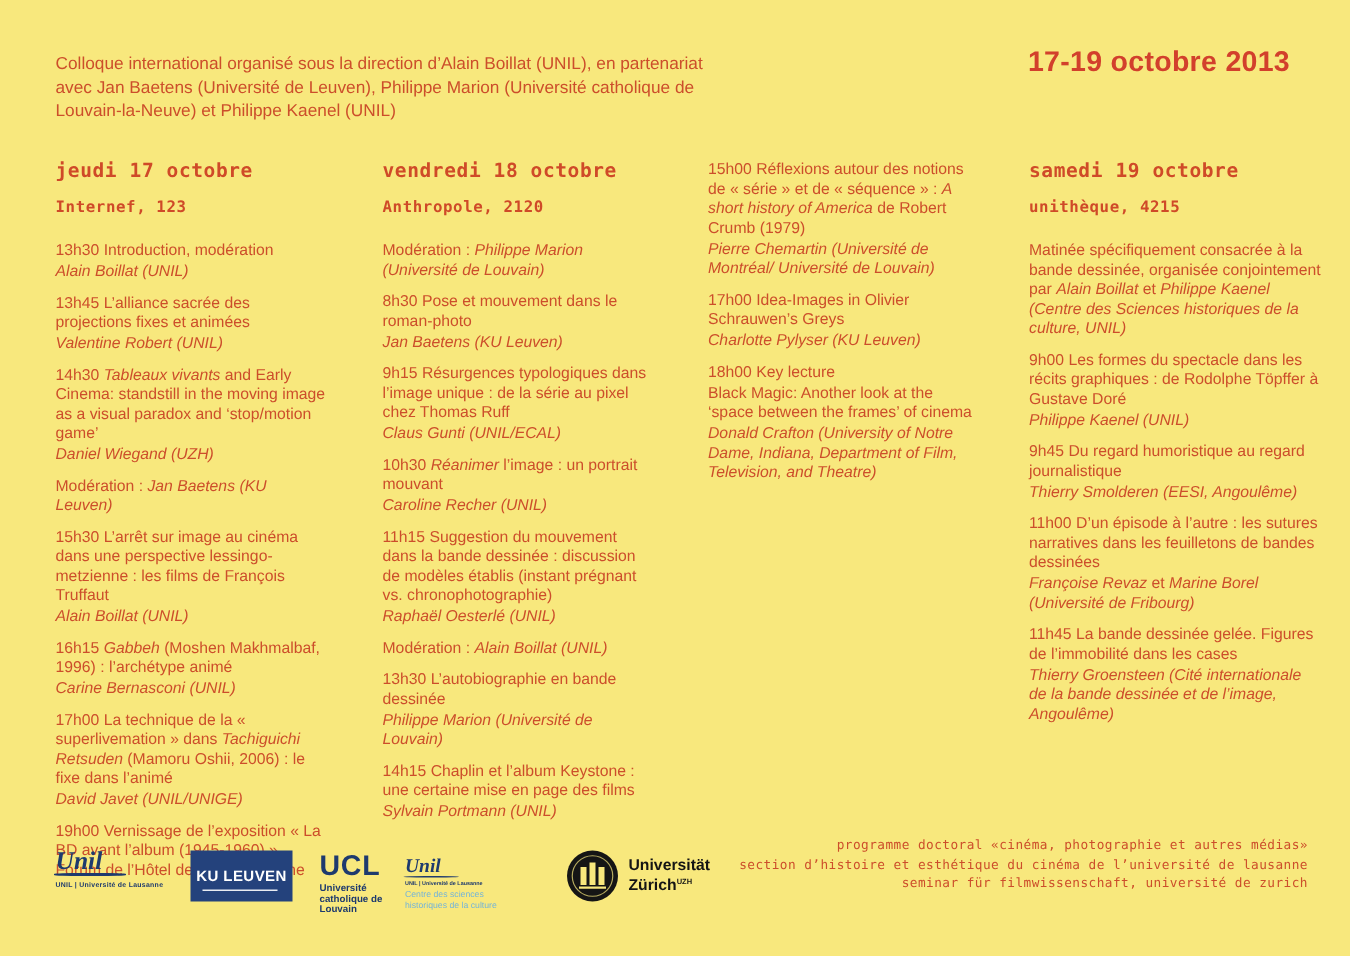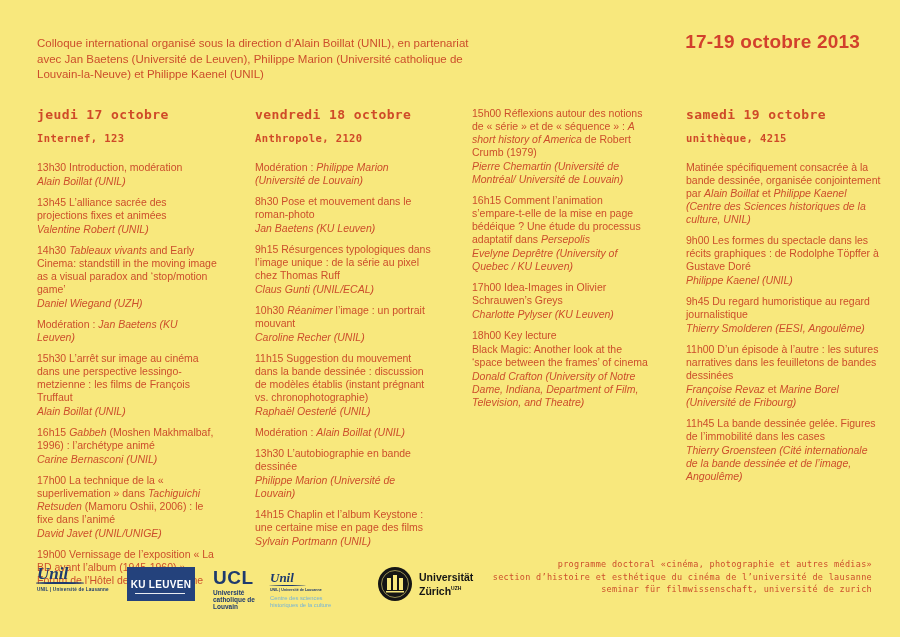--- a/index.html
+++ b/index.html
@@ -154,24 +154,20 @@
         <p><span>14h15 Chaplin et l’album Keystone : une certaine mise en page des films</span></p>
         <p><em>Sylvain Portmann (UNIL)</em></p>
       </div>
     </div>
     <div class="program-column">
       <div class="entry">
         <p><span>15h00 Réflexions autour des notions de « série » et de « séquence » : </span><em>A short history of America</em><span> de Robert Crumb (1979)</span></p>
         <p><em>Pierre Chemartin (Université de Montréal/ Université de Louvain)</em></p>
       </div>
       <div class="entry">
-        <p><span>16h15 Comment l’animation s’empare-t-elle de la mise en page bédéique ? Une étude du processus adaptatif dans </span><em>Persepolis</em></p>
-        <p><em>Evelyne Deprêtre (University of Quebec / KU Leuven)</em></p>
-      </div>
-      <div class="entry">
         <p><span>17h00 Idea-Images in Olivier Schrauwen’s Greys</span></p>
         <p><em>Charlotte Pylyser (KU Leuven)</em></p>
       </div>
       <div class="entry">
         <p><span>18h00 Key lecture</span></p>
         <p><span>Black Magic: Another look at the ‘space between the frames’ of cinema</span></p>
         <p><em>Donald Crafton (University of Notre Dame, Indiana, Department of Film, Television, and Theatre)</em></p>
       </div>
     </div>
     <div class="program-column">

